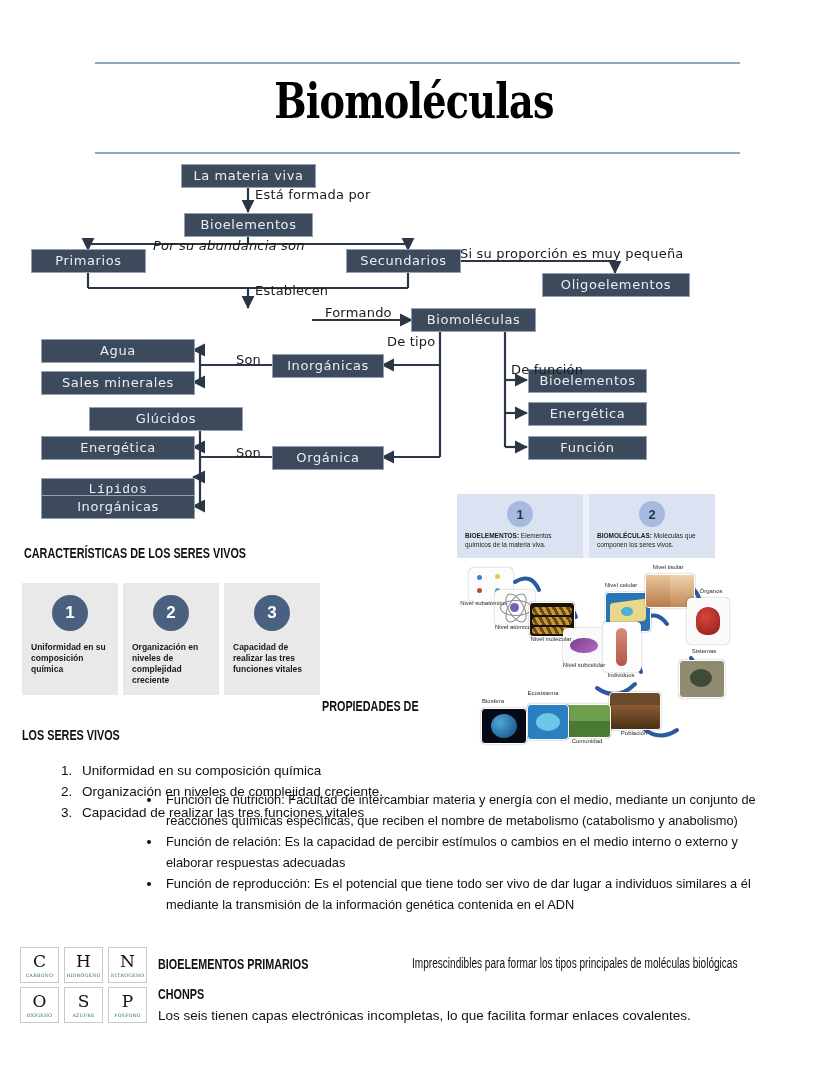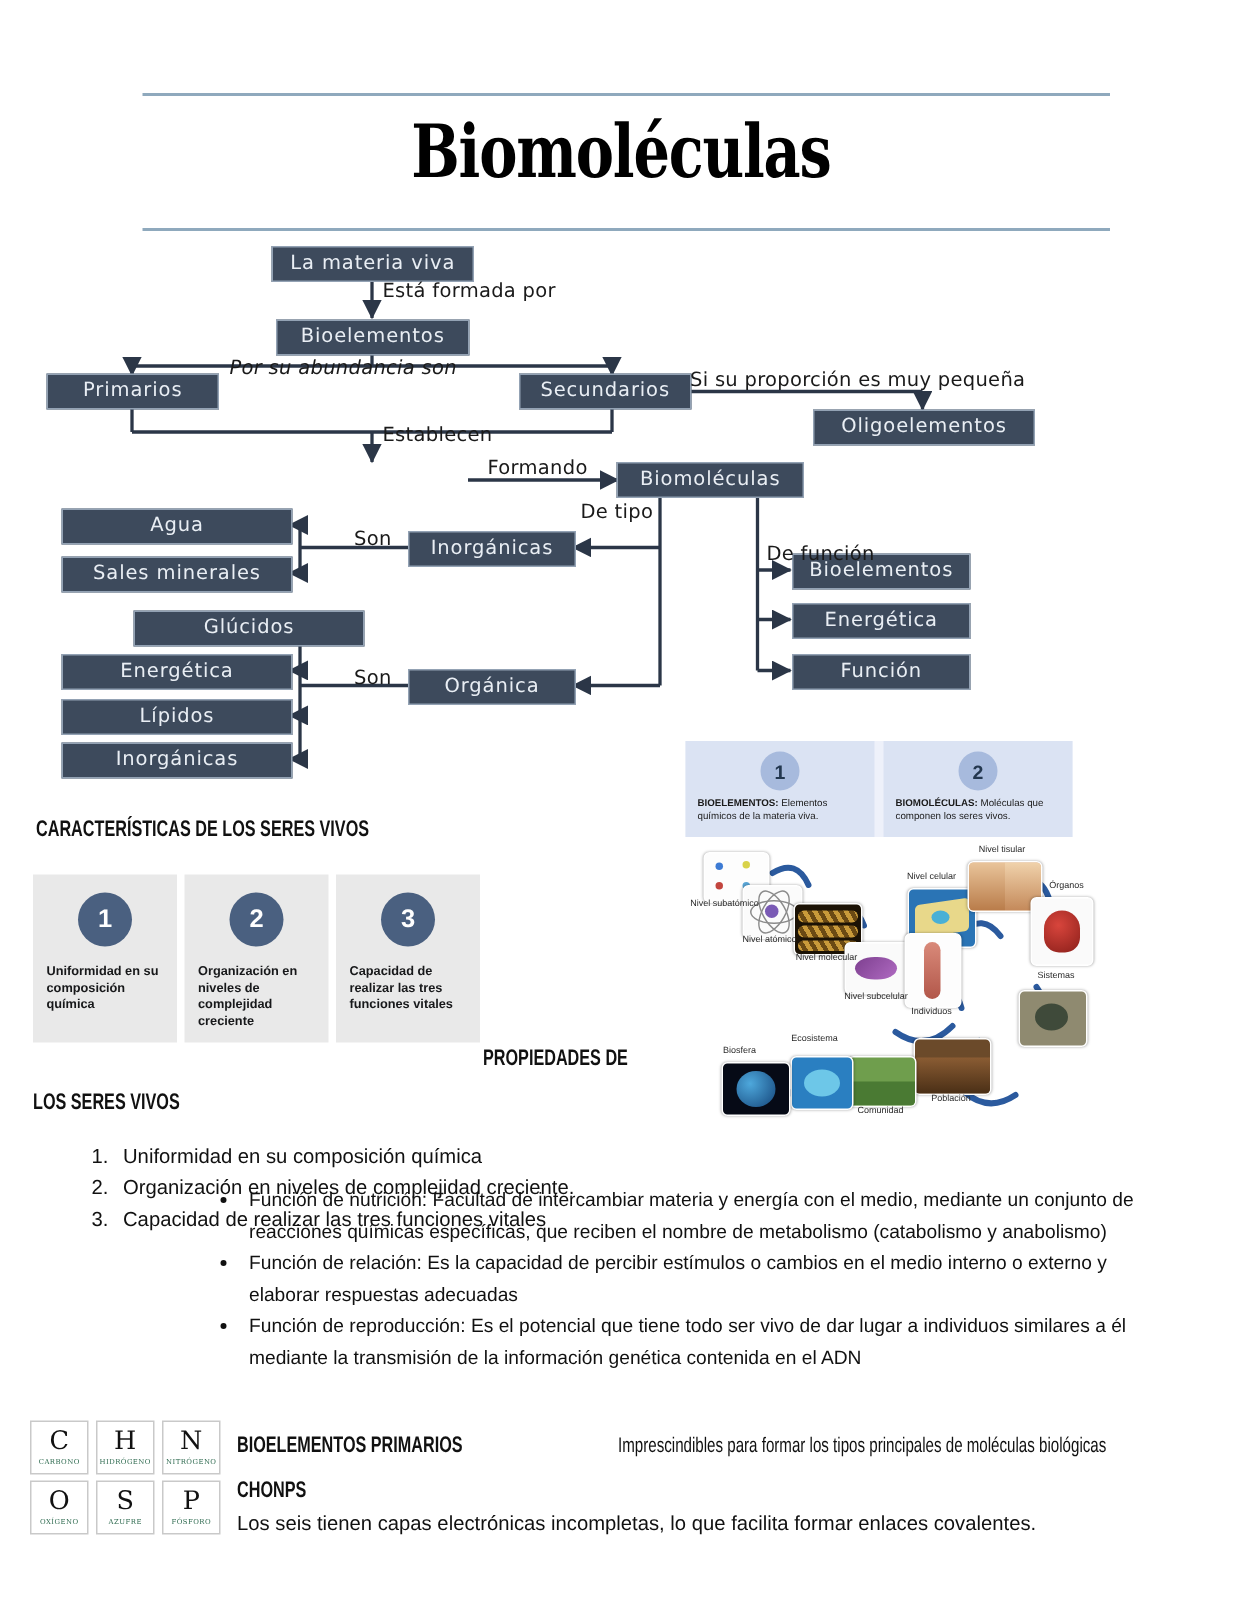--- a/index.html
+++ b/index.html
@@ -208,21 +208,21 @@
   <div class="fc-box" style="left:346px;top:89px;width:113px;">Secundarios</div>
   <div class="fc-box" style="left:542px;top:113px;width:146px;">Oligoelementos</div>
   <div class="fc-box" style="left:411px;top:148px;width:123px;">Biomoléculas</div>
   <div class="fc-box" style="left:272px;top:194px;width:110px;">Inorgánicas</div>
   <div class="fc-box" style="left:272px;top:286px;width:110px;">Orgánica</div>
 
   <div class="fc-box" style="left:41px;top:179px;width:152px;">Agua</div>
   <div class="fc-box" style="left:41px;top:211px;width:152px;">Sales minerales</div>
   <div class="fc-box" style="left:41px;top:247px;width:152px;margin-left:48px;">Glúcidos</div>
   <div class="fc-box" style="left:41px;top:276px;width:152px;">Energética</div>
-  <div class="fc-box" style="left:41px;top:306px;width:152px;">Lípidos</div>
+  <div class="fc-box" style="left:41px;top:318px;width:152px;font-family:Liberation Mono, monospace;">Lípidos</div>
   <div class="fc-box" style="left:41px;top:335px;width:152px;">Inorgánicas</div>
 
   <div class="fc-box" style="left:528px;top:209px;width:117px;">Bioelementos</div>
   <div class="fc-box" style="left:528px;top:242px;width:117px;">Energética</div>
   <div class="fc-box" style="left:528px;top:276px;width:117px;">Función</div>
 
   <div class="fc-lbl" style="left:255px;top:27px;">Está formada por</div>
   <div class="fc-lbl" style="left:153px;top:78px;font-style:italic;">Por su abundancia son</div>
   <div class="fc-lbl" style="left:460px;top:86px;">Si su proporción es muy pequeña</div>
   <div class="fc-lbl" style="left:255px;top:123px;">Establecen</div>

